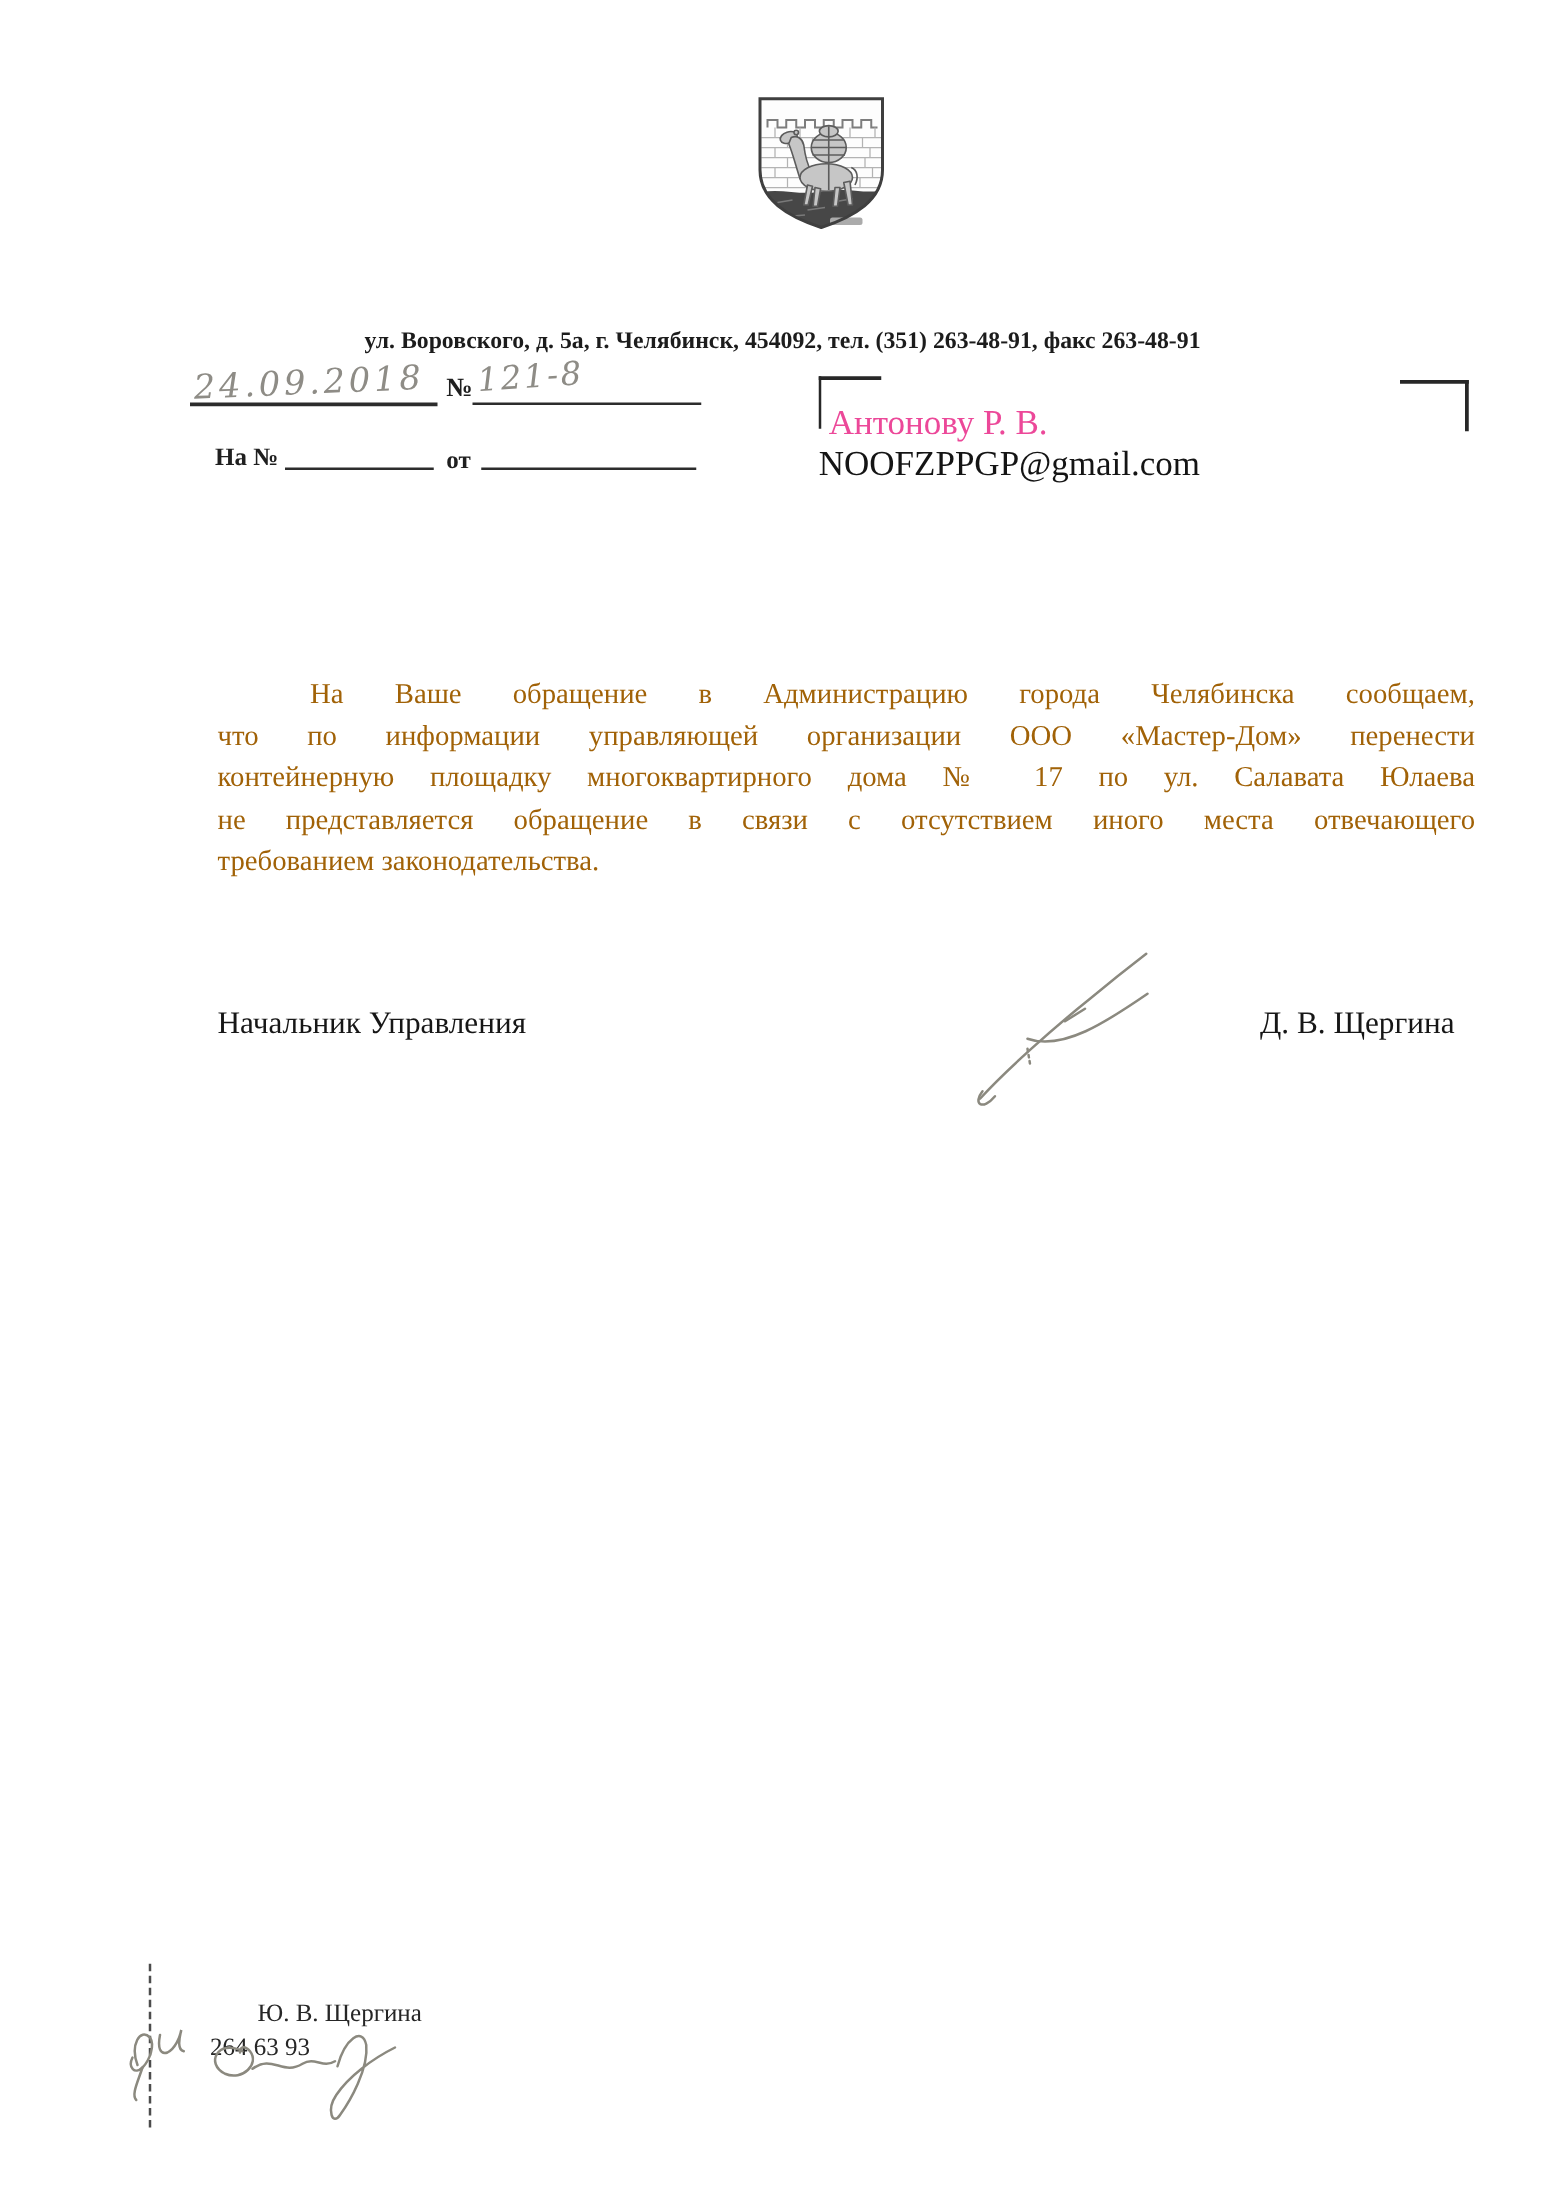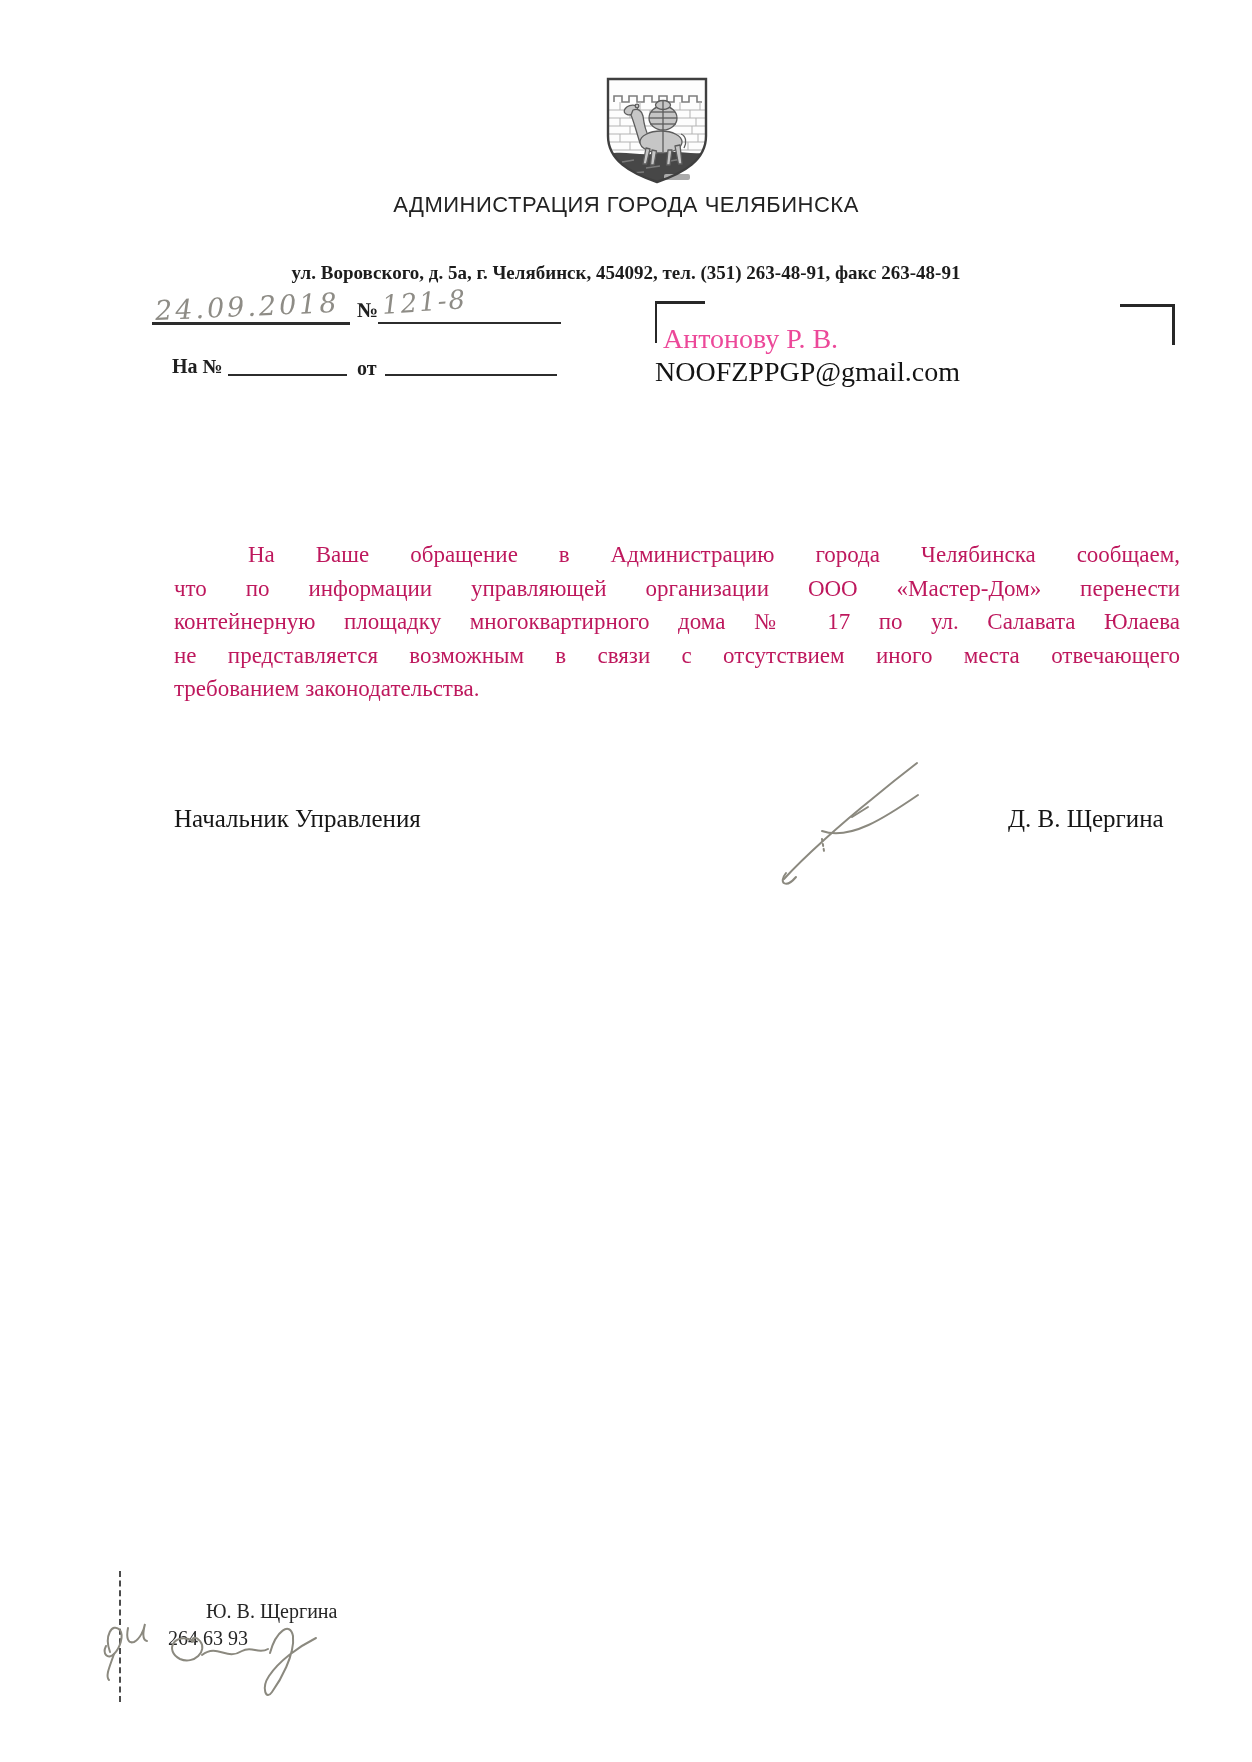--- a/index.html
+++ b/index.html
@@ -45,21 +45,21 @@
   .reply-from{left:357px;top:357px;font-size:20px;font-weight:600;}
   .u-replydate{left:385px;top:374px;width:172px;border-bottom-width:2px;}
   
   .corner-left{left:655px;top:301px;width:48px;height:39px;border-top:3px solid #272727;border-left:2px solid #272727;}
   .corner-right{left:1120px;top:304px;width:52px;height:38px;border-top:3px solid #272727;border-right:3px solid #272727;}
   .rcp-name{left:663px;top:323px;font-size:28px;color:#ec4899;}
   .rcp-email{left:655px;top:356px;font-size:28px;color:#141414;}
   
   .body-block{
     left:174px;top:538px;width:1006px;
-    font-size:23px;line-height:33.5px;color:#be185d;
+    font-size:23px;line-height:33.5px;color:#a16207;
   }
   .jline{text-align:justify;text-align-last:justify;}
   .jline.first{padding-left:74px;}
   .jline.last{text-align:left;text-align-last:left;}
   
   .sign-pos{left:174px;top:805px;font-size:25px;color:#161616;}
   .sign-name{left:1008px;top:805px;font-size:25px;color:#161616;}
   
   .exec-name{left:170px;top:1600px;font-size:20px;color:#262626;margin-left:36px;}
   .exec-phone{left:168px;top:1627px;font-size:20px;color:#262626;}
@@ -134,21 +134,20 @@
             <path d="M47,42 L75,42"></path>
             <path d="M48,48 L74,48"></path>
           <path d="M61,25 L61,76"></path>
         </g>
       </g>
       <rect x="62" y="98" width="26" height="6" rx="2" fill="#ababab"></rect>
       <path d="M6,3 L104,3 L104,60 C104,84 82,97 55,106 C28,97 6,84 6,60 Z" fill="none" stroke="#3f3f3f" stroke-width="2.4"></path>
     </svg>
   </div>
 
-  <div class="abs org-parent">АДМИНИСТРАЦИЯ ГОРОДА ЧЕЛЯБИНСКА</div>
   <div class="abs contacts">ул. Воровского, д. 5а, г. Челябинск, 454092, тел. (351) 263-48-91, факс 263-48-91</div>
 
   <div class="abs hand hw-date">24.09.2018</div>
   <div class="abs num-sign">№</div>
   <div class="abs hand hw-num">121-8</div>
   <div class="abs uline u-date"></div>
   <div class="abs uline u-num"></div>
 
   <div class="abs reply-label">На №</div>
   <div class="abs uline u-replyno"></div>
@@ -157,21 +156,21 @@
 
   <div class="abs corner-left"></div>
   <div class="abs corner-right"></div>
   <div class="abs rcp-name">Антонову Р. В.</div>
   <div class="abs rcp-email">NOOFZPPGP@gmail.com</div>
 
   <div class="abs body-block">
     <div class="jline first">На Ваше обращение в Администрацию города Челябинска сообщаем,</div>
     <div class="jline">что по информации управляющей организации ООО «Мастер-Дом» перенести</div>
     <div class="jline">контейнерную площадку многоквартирного дома № 17 по ул. Салавата Юлаева</div>
-    <div class="jline">не представляется возможным в связи с отсутствием иного места отвечающего</div>
+    <div class="jline">не представляется обращение в связи с отсутствием иного места отвечающего</div>
     <div class="jline last">требованием законодательства.</div>
   </div>
 
   <div class="abs sign-pos">Начальник Управления</div>
   <div class="abs sign-name">Д. В. Щергина</div>
 
   <div class="abs" style="left:770px;top:753px;width:160px;height:135px;">
     <svg width="160" height="135" viewBox="0 0 160 135">
       <g fill="none" stroke="#8b897f" stroke-width="2" stroke-linecap="round">
         <path d="M16,120 C8,130 16,136 26,124"></path>

